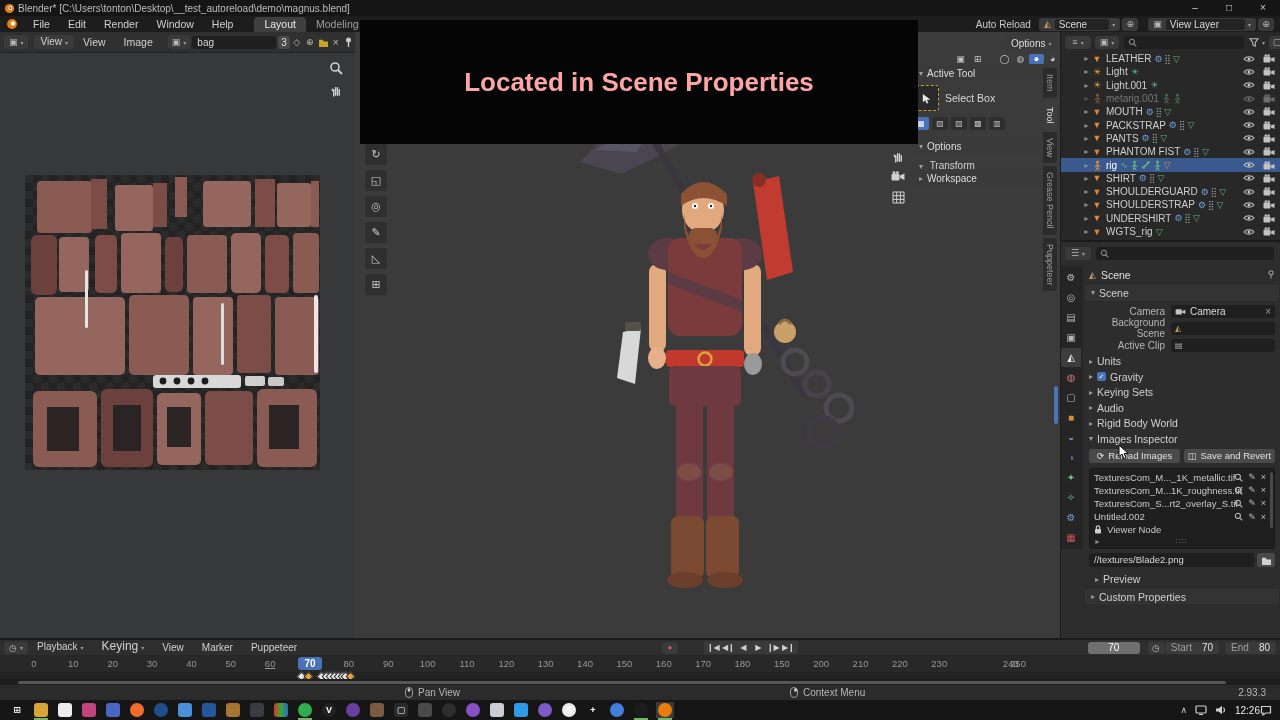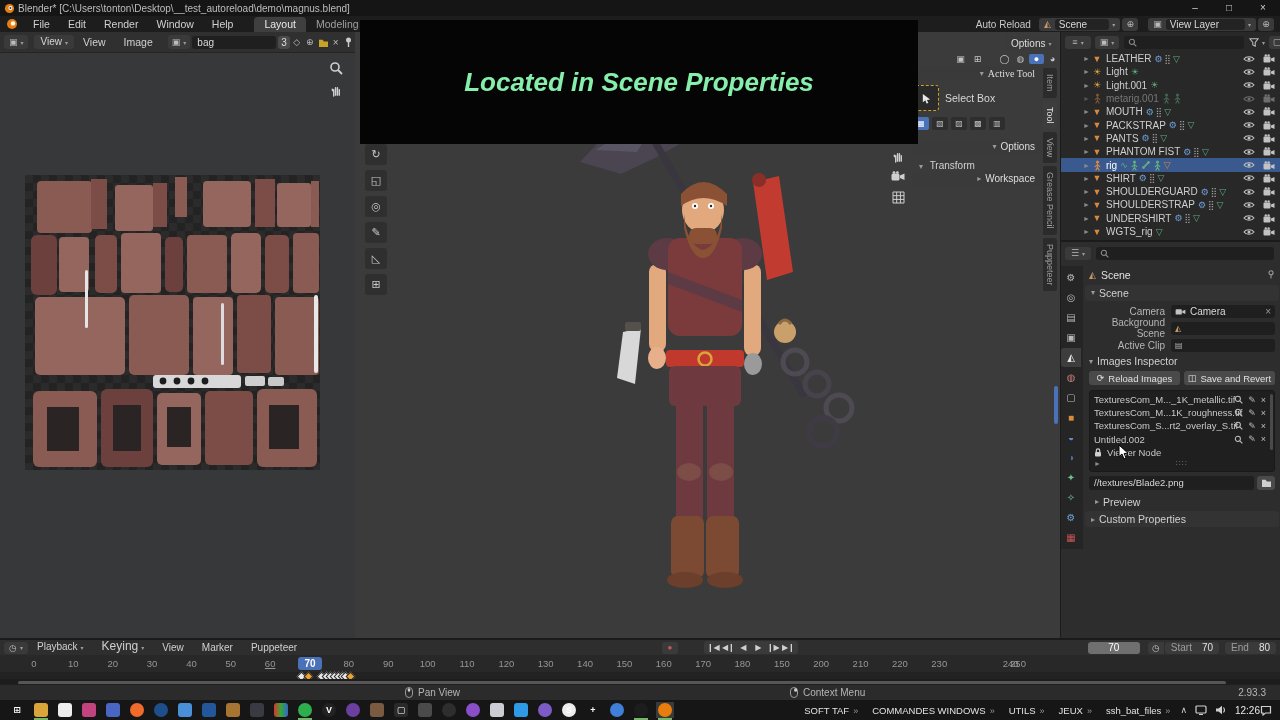--- a/index.html
+++ b/index.html
@@ -44,21 +44,21 @@
   .lrow{display:flex;align-items:center;height:13.2px;padding:0 4px;position:relative;}
   .lrow .fn{color:#c9c9c9;font-size:9.5px;white-space:nowrap;}
   .lrow .ri{position:absolute;right:8px;display:flex;gap:5px;font-size:9px;color:#bdbdbd;}
   .plabel{color:#b5b5b5;font-size:10px;text-align:right;}
   
   .tick{position:absolute;top:3px;width:30px;text-align:center;color:#969696;font-size:9.5px;}
   .kf{position:absolute;top:1px;width:5px;height:5px;background:#e8e8e8;transform:rotate(45deg);border:1px solid #2a2a2a;}
   .kf.sel{background:#e8a33d;}
   .tbtn{width:15px;text-align:center;color:#cfcfcf;font-size:8px;line-height:13px;}
   
-  .npanel-h{background:#3a3a3a;border-radius:3px;color:#dedede;font-size:10px;padding:1px 6px;display:flex;align-items:center;justify-content:flex-end;}
+  .npanel-h{background:#3a3a3a;border-radius:3px;color:#dedede;font-size:10px;padding:1px 6px;display:flex;align-items:center;}
   .vtab{writing-mode:vertical-rl;background:#2b2b2b;color:#9d9d9d;font-size:9px;padding:6px 2px;border-radius:0 3px 3px 0;}
   .vtab.active{background:#3d3d3d;color:#e5e5e5;}
   .selmode{width:16px;height:13px;background:#2e2e2e;border-radius:2px;display:flex;align-items:center;justify-content:center;font-size:8px;color:#bbb;}
   .selmode.on{background:#4a72b8;color:#fff;}
   .shadeico{width:15px;display:flex;justify-content:center;font-size:9px;color:#c5c5c5;}
   .shadeico.on{background:#4a72b8;border-radius:2px;color:#fff;}
   .checkrow{display:flex;align-items:center;gap:5px;color:#c5c5c5;font-size:10px;height:13px;}
   .uncb{width:9px;height:9px;background:#545454;border:1px solid #2c2c2c;border-radius:2px;}
   
   #taskbar{left:0;top:700px;width:1280px;height:20px;background:#161616;}
@@ -68,21 +68,21 @@
   .tbi.c .bx{border-radius:50%;}
   .tbi.run::after{content:"";position:absolute;left:2px;right:2px;bottom:-2px;height:2px;background:#76b56a;}
   .tbi.activeapp{background:#3a3a3a;}
   .tlabel{color:#e2e2e2;font-size:9.5px;white-space:nowrap;}
   .tlabel::after{content:"»";color:#9a9a9a;margin-left:4px;font-size:9px;}
   .xic{display:inline-flex;}
   .toolico{width:22px;height:21px;background:#2f2f2f;border-radius:3px;display:flex;align-items:center;justify-content:center;color:#c8c8c8;font-size:11px;}
   #banner{left:360px;top:20px;width:558px;height:124px;background:#050505;z-index:50;
           display:flex;flex-direction:column;align-items:center;justify-content:center;}
   #banner .t1{color:#fff;font-size:43px;font-weight:bold;letter-spacing:0.5px;line-height:1.05;}
-  #banner .t2{color:#86efac;font-size:26px;font-weight:bold;font-style:italic;}
+  #banner .t2{color:#fca5a5;font-size:26px;font-weight:bold;}
 </style>
 </head>
 <body>
 
 <div id="root">
 
   <div class="abs flex" id="titlebar">
     <span class="ic" style="width:18px;">
       <svg width="11" height="11" viewBox="0 0 12 12">
           <circle cx="6" cy="6" r="5" fill="#e87d0d"></circle>
@@ -329,21 +329,21 @@
 
       <span class="shadeico">◯</span>
           <span class="shadeico">◍</span>
           <span class="shadeico on">●</span>
           <span class="shadeico">◕</span>
         </span>
       <span class="cv"></span>
     </div>
 
     <div class="abs" style="left:558px;top:34px;width:128px;">
-      <div class="npanel-h car open" style="height:13px;font-family:Liberation Serif, serif;">
+      <div class="npanel-h car open" style="height:13px;">
         <span>Active Tool</span>
       </div>
       <div class="flex" style="margin-top:4px;gap:6px;">
         <span class="ic" style="width:24px;height:24px;background:#2a2a2a;border:1px dashed #c9a227;border-radius:3px;">
           <svg width="11" height="11" viewBox="0 0 12 12">
               <path d="M2 1 L10 7 L6.5 7.5 L8 11 L6 11.5 L4.8 8 L2 10 Z" fill="#e8e8e8"></path>
             </svg>
         </span>
         <span style="color:#d8d8d8;font-size:10.5px;">Select Box</span>
       </div>
@@ -943,20 +943,43 @@
         <span class="field flex" style="flex:1;height:13px;margin:0 6px;padding:0 4px;">
           <span style="color:#c49a6c;font-size:8px;">◭</span>
         </span>
       </div>
       <div class="flex" style="height:17px;">
         <span class="plabel" style="width:82px;">Active Clip</span>
         <span class="field flex" style="flex:1;height:13px;margin:0 6px;padding:0 4px;">
           <span style="color:#bbb;font-size:8px;">▤</span>
         </span>
       </div>
+      <div>
+
+      <div class="prow car">
+
+          <span>Units</span>
+        </div>
+          <div class="prow car withcheck">
+          <span class="cb">✓</span>
+          <span>Gravity</span>
+        </div>
+          <div class="prow car">
+
+          <span>Keying Sets</span>
+        </div>
+          <div class="prow car">
+
+          <span>Audio</span>
+        </div>
+          <div class="prow car">
+
+          <span>Rigid Body World</span>
+        </div>
+        </div>
       <div class="prow car open">
         <span>Images Inspector</span>
       </div>
 
       <div class="flex" style="gap:4px;padding:2px 6px;">
         <span class="btn flex" style="flex:1;height:14px;justify-content:center;gap:4px;font-size:9.5px;">
           <span style="font-size:9px;">⟳</span>
           <span>Reload Images</span>
         </span>
         <span class="btn flex" style="flex:1;height:14px;justify-content:center;gap:4px;font-size:9.5px;">
@@ -1241,28 +1264,20 @@
         <span class="bx" style="background: rgb(63, 127, 217);"></span>
       </span>
         <span class="tbi c run">
         <span class="bx" style="background: rgb(29, 29, 29);"></span>
       </span>
         <span class="tbi c run activeapp">
         <span class="bx" style="background: rgb(232, 125, 13);"></span>
       </span>
       </span>
     <span style="flex:1;"></span>
-    <span class="flex" style="gap:14px;margin-right:10px;">
-
-    <span class="tlabel">SOFT TAF</span>
-        <span class="tlabel">COMMANDES WINDOWS</span>
-        <span class="tlabel">UTILS</span>
-        <span class="tlabel">JEUX</span>
-        <span class="tlabel">ssh_bat_files</span>
-      </span>
     <span style="color:#cfcfcf;font-size:9px;margin-right:8px;">∧</span>
     <span class="ic" style="margin-right:8px;">
       <svg width="12" height="10" viewBox="0 0 12 10">
           <rect x="1" y="1" width="10" height="7" rx="1" fill="none" stroke="#cfcfcf" stroke-width="1.2"></rect>
           <path d="M4 9.5 h4" stroke="#cfcfcf" stroke-width="1.2"></path>
         </svg>
     </span>
     <span class="ic" style="margin-right:8px;">
       <svg width="12" height="10" viewBox="0 0 12 10">
           <path d="M1 3.5 h2.5 L7 0.8 V9.2 L3.5 6.5 H1 Z" fill="#cfcfcf"></path>

